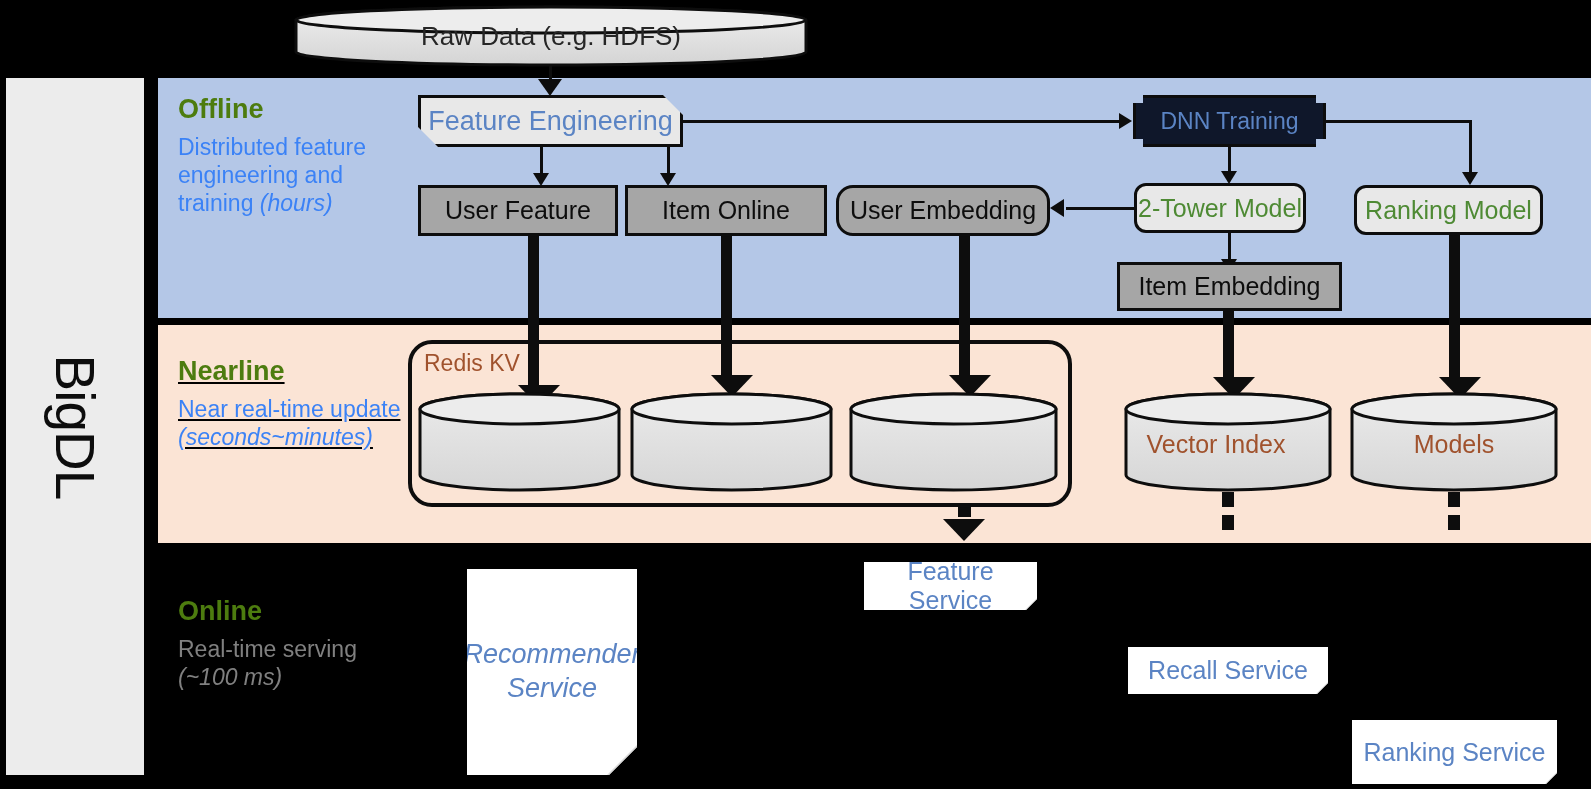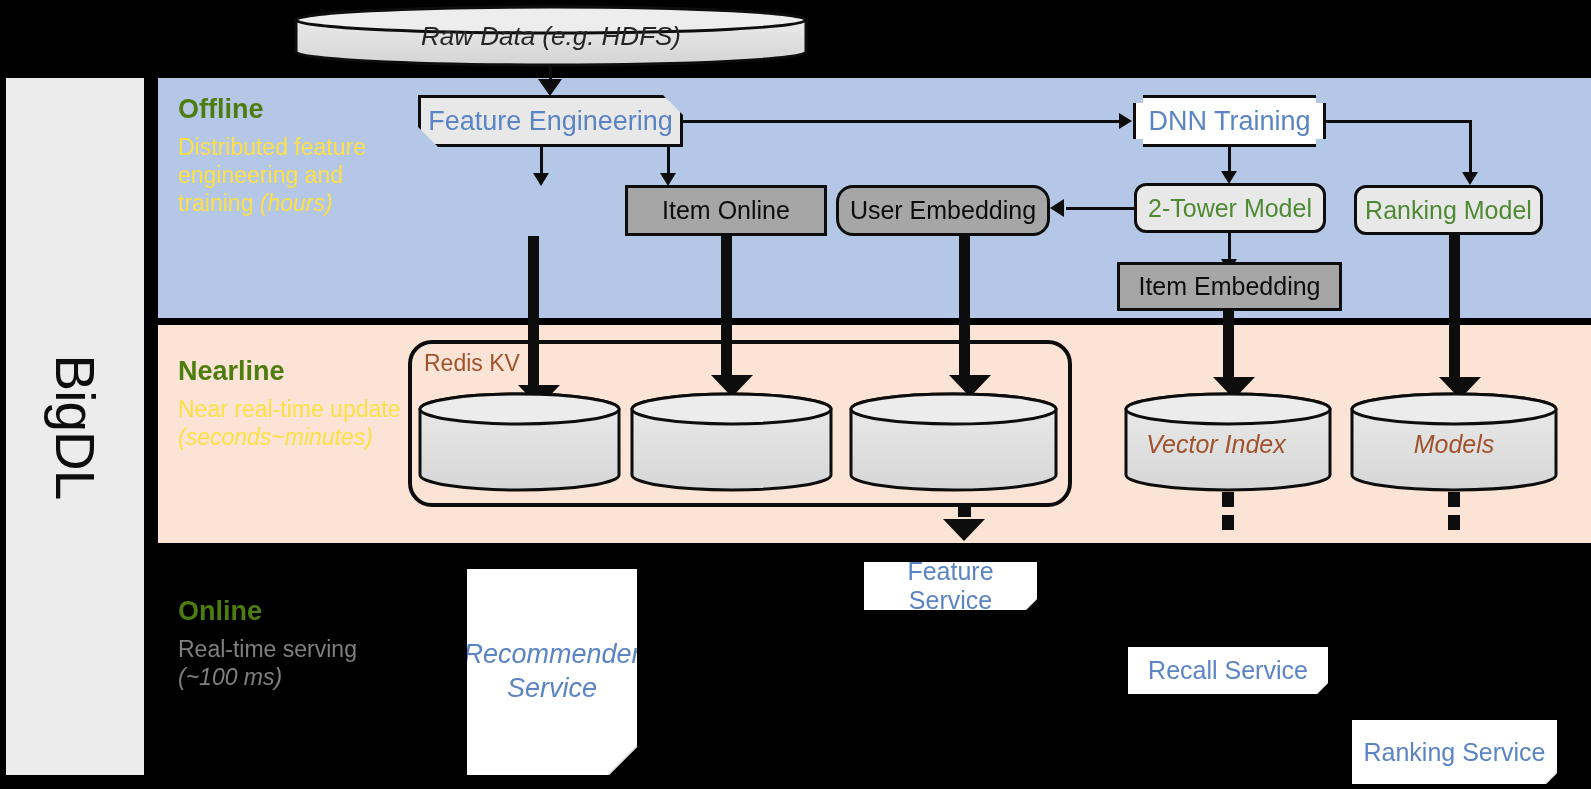--- a/index.html
+++ b/index.html
@@ -16,52 +16,52 @@
   
   #bigdl{position:absolute;left:6px;top:78px;width:138px;height:697px;
          background:#ececec;display:flex;align-items:center;justify-content:center;}
   #bigdl-label{transform:rotate(90deg);white-space:nowrap;
     font-size:55px;color:#0d0d0d;letter-spacing:-1px;
     font-family:"Liberation Sans","DejaVu Sans",sans-serif;}
 
   
   .band-text{position:absolute;width:230px;}
   .band-title{font-size:27px;font-weight:bold;color:#4d7c0f;line-height:1.15;margin-bottom:8px;}
-  .band-desc{font-size:23px;color:#fde047;line-height:1.22;}
+  .band-desc{font-size:23px;color:#3b82f6;line-height:1.22;}
   .band-desc i{font-style:italic;}
   #txt-offline{left:178px;top:94px;}
-  #txt-nearline{left:178px;top:356px;}
+  #txt-nearline{left:178px;top:356px;text-decoration:underline;}
   #txt-online{left:178px;top:596px;}
   #txt-online .band-desc{color:#808080;}
 
   
   .node{position:absolute;display:flex;align-items:center;justify-content:center;
         text-align:left;box-sizing:border-box;}
 
   
   .box-gray{background:#a6a6a6;border:3px solid #0d0d0d;color:#0d0d0d;
             font-size:25px;}
 
   
   .box-model{background:#e8e8e8;border:3px solid #0d0d0d;border-radius:12px;
              color:#4e8a34;font-size:25px;}
 
   
   .box-flag{background:#e8e8e8;color:#5b84c4;font-size:27px;
     border:3px solid #0d0d0d;
     clip-path:polygon(0 0, calc(100% - 20px) 0, 100% 20px, 100% 100%, 20px 100%, 0 calc(100% - 20px));}
   
-  .box-bracket{background:#ffffff;color:#5b84c4;font-size:27px;
+  .box-bracket{background:#0f172a;color:#5b84c4;font-size:23px;
     border:3px solid #0d0d0d;border-radius:4px;
     clip-path:polygon(0 8px, 10px 8px, 10px 0, calc(100% - 10px) 0, calc(100% - 10px) 8px, 100% 8px,
                       100% calc(100% - 8px), calc(100% - 10px) calc(100% - 8px), calc(100% - 10px) 100%,
                       10px 100%, 10px calc(100% - 8px), 0 calc(100% - 8px));}
 
   
-  .cyl{position:absolute;font-style:italic;}
+  .cyl{position:absolute;}
   .cyl svg{display:block;overflow:visible;}
   .cyl-label{position:absolute;left:0;right:0;top:50%;transform:translateY(-40%);
     text-align:center;font-size:25px;color:#a0522d;pointer-events:none;}
   #rawdata-label{position:absolute;left:0;right:0;top:50%;transform:translateY(-50%);
     text-align:center;font-size:26px;color:#262626;}
 
   
   #redis-box{position:absolute;left:408px;top:340px;width:664px;height:167px;
     border:4px solid #0d0d0d;border-radius:24px;box-sizing:border-box;background:transparent;}
   #redis-label{position:absolute;left:424px;top:350px;font-size:23px;color:#a0522d;}
@@ -161,28 +161,31 @@
   <div class="ln ln-v" style="left:667px;top:147px;height:28px;"></div>
   <div class="arrow-dn" style="left:660px;top:173px;"></div>
 
   <div class="ln ln-v" style="left:1228px;top:147px;height:26px;"></div>
   <div class="arrow-dn" style="left:1221px;top:171px;"></div>
 
   <div class="ln ln-h" style="left:1326px;top:120px;width:146px;"></div>
   <div class="ln ln-v" style="left:1469px;top:120px;height:54px;"></div>
   <div class="arrow-dn" style="left:1462px;top:172px;"></div>
 
+  <div class="node box-gray" id="n-uf" style="left:418px;top:185px;width:200px;height:51px;">
+    <span>User Feature</span>
+  </div>
   <div class="node box-gray" id="n-if" style="left:625px;top:185px;width:202px;height:51px;">
     <span>Item Online</span>
   </div>
   <div class="node box-gray" id="n-ue" style="left:836px;top:185px;width:214px;height:51px;border-radius:17px;">
     <span>User Embedding</span>
   </div>
 
-  <div class="node box-model" id="n-2t" style="left:1134px;top:183px;width:192px;height:50px;">
+  <div class="node box-model" id="n-2t" style="left:1134px;top:183px;width:172px;height:50px;">
     <span>2-Tower Model</span>
   </div>
   <div class="node box-model" id="n-rm" style="left:1354px;top:185px;width:189px;height:50px;">
     <span>Ranking Model</span>
   </div>
 
   <div class="ln ln-h" style="left:1066px;top:207px;width:70px;"></div>
   <div class="arrow-lf" style="left:1050px;top:199px;"></div>
 
   <div class="ln ln-v" style="left:1228px;top:233px;height:29px;"></div>

